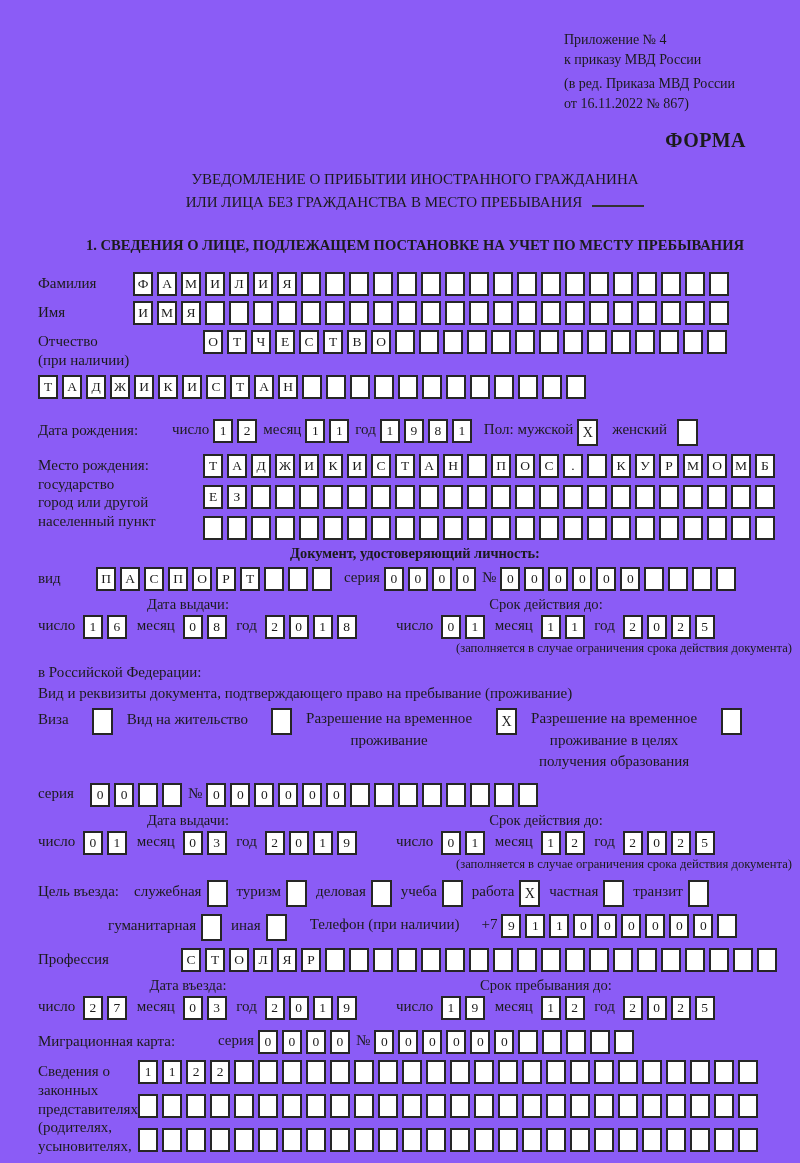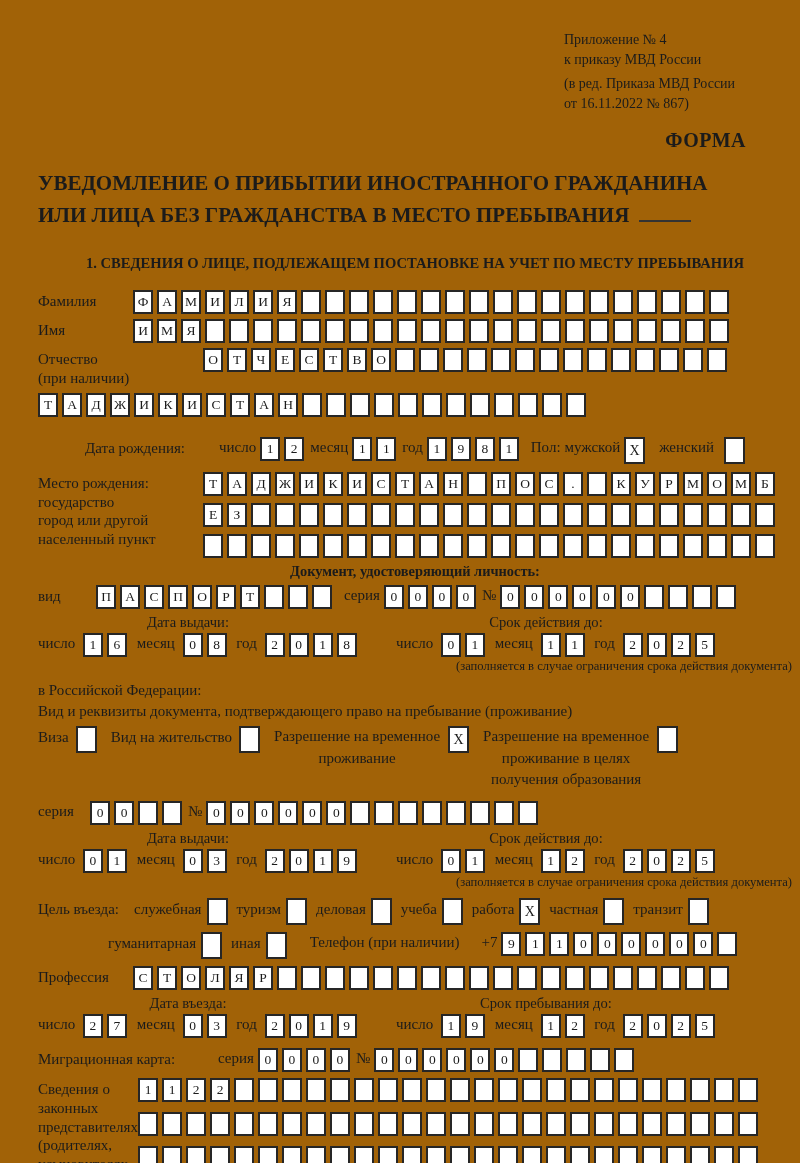--- a/index.html
+++ b/index.html
@@ -1,31 +1,31 @@
 <!DOCTYPE html>
 <html><head>
 <meta charset="utf-8">
 <style>
   html,body{margin:0;padding:0;background:#ffffff;}
   .page{
     position:relative;
     width:800px;height:1163px;
     margin:0 auto;
-    background:#a16207;
+    background:#8b5cf6;
     color:#1b1b1b;
     font-family:"Liberation Serif","DejaVu Serif",serif;
     font-size:15px;
     box-sizing:border-box;
     padding:30px 8px 10px 38px;
     overflow:hidden;
   }
   .hdr-right{margin-left:auto;width:228px;font-size:14px;line-height:1.32;}
   .hdr-right .gap{margin-top:5px;}
   .forma{font-weight:bold;text-align:right;padding-right:46px;margin-top:16px;font-size:20px;letter-spacing:.5px;}
-  .title{ text-align:left;font-weight:bold;font-size:21px;line-height:1.5;margin-top:16px;}
+  .title{ text-align:center;font-weight:normal;font-size:15px;line-height:1.5;margin-top:16px;}
   .uline{display:inline-block;width:52px;border-bottom:2px solid #333;margin-left:10px;vertical-align:baseline;}
   .sect{ text-align:center;font-weight:bold;font-size:14.6px;margin-top:24px;margin-bottom:18px;}
   .frow{display:flex;align-items:flex-start;margin-bottom:5px;}
   .flabel{flex:none;padding-top:2px;line-height:1.25;}
   .w95{width:95px;} .w144{width:144px;} .w165{width:165px;} .w100{width:100px;}
   .boxes{white-space:nowrap;}
   .cell{
     display:inline-block;width:16px;height:20px;
     border:2px solid #262626;margin-right:4px;
     text-align:center;font-size:13.5px;line-height:20px;
@@ -41,21 +41,21 @@
   .mb{margin-bottom:7px;}
   .dochead{text-align:center;font-weight:bold;font-size:14.4px;margin:3px 0 5px;}
   .twocol{display:flex;margin-top:4px;}
   .tc-left{width:358px;flex:none;}
   .tc-right{flex:1;}
   .tc-label{text-align:center;font-size:14.6px;margin-bottom:2px;width:300px;}
   .dline{white-space:nowrap;}
   .note-right{text-align:right;font-size:12.6px;margin:2px 0 8px;}
   .res-line{margin:4px 0;}
   .res-opts{display:flex;align-items:flex-start;margin:6px 0 10px;}
-  .opt{display:flex;align-items:flex-start;margin-right:14px;}
+  .opt{display:flex;align-items:flex-start;margin-right:14px;gap:16px;}
   .opt-text{text-align:center;line-height:1.45;margin-right:8px;}
   .opt-single{padding-top:3px;margin-right:7px;}
   .pair{display:inline-flex;align-items:flex-start;margin-right:9px;}
   .pair .plabel{padding-top:3px;margin-right:5px;}
   .indent70{padding-left:70px;}
   .lblline{line-height:1.4;}
 </style>
 </head>
 <body>
 
@@ -94,21 +94,21 @@
       <div>Отчество</div>
       <div>(при наличии)</div>
     </div>
     <div class="boxes"><span class="cell">О</span><span class="cell">Т</span><span class="cell">Ч</span><span class="cell">Е</span><span class="cell">С</span><span class="cell">Т</span><span class="cell">В</span><span class="cell">О</span><span class="cell"></span><span class="cell"></span><span class="cell"></span><span class="cell"></span><span class="cell"></span><span class="cell"></span><span class="cell"></span><span class="cell"></span><span class="cell"></span><span class="cell"></span><span class="cell"></span><span class="cell"></span><span class="cell"></span><span class="cell"></span></div>
   </div>
 
   <div class="frow">
     <div class="boxes"><span class="cell">Т</span><span class="cell">А</span><span class="cell">Д</span><span class="cell">Ж</span><span class="cell">И</span><span class="cell">К</span><span class="cell">И</span><span class="cell">С</span><span class="cell">Т</span><span class="cell">А</span><span class="cell">Н</span><span class="cell"></span><span class="cell"></span><span class="cell"></span><span class="cell"></span><span class="cell"></span><span class="cell"></span><span class="cell"></span><span class="cell"></span><span class="cell"></span><span class="cell"></span><span class="cell"></span><span class="cell"></span></div>
   </div>
 
-  <div class="frow" style="margin-top:20px;justify-content:center;">
+  <div class="frow" style="margin-top:20px;">
     <span class="flabel" style="width:132px;">Дата рождения:</span>
     <span class="dlabel">число</span>
     <span class="boxes"><span class="cell">1</span><span class="cell">2</span></span>
     <span class="dlabel">месяц</span>
     <span class="boxes"><span class="cell">1</span><span class="cell">1</span></span>
     <span class="dlabel">год</span>
     <span class="boxes"><span class="cell">1</span><span class="cell">9</span><span class="cell">8</span><span class="cell">1</span></span>
     <span class="dlabel" style="margin-left:6px;">Пол:</span>
     <span class="dlabel" style="padding-left:0;">мужской</span>
     <span class="cb">X</span>
@@ -268,21 +268,21 @@
       </span>
     <span class="pair">
         <span class="plabel">иная</span>
         <span class="cb"></span>
       </span>
     <span class="dlabel" style="margin-left:12px;">Телефон (при наличии)</span>
     <span class="dlabel" style="margin-left:16px;">+7</span>
     <span class="boxes"><span class="cell">9</span><span class="cell">1</span><span class="cell">1</span><span class="cell">0</span><span class="cell">0</span><span class="cell">0</span><span class="cell">0</span><span class="cell">0</span><span class="cell">0</span><span class="cell"></span></span>
   </div>
 
-  <div class="frow" style="margin-top:7px;">
+  <div class="frow" style="margin-top:7px;gap:48px;">
     <div class="flabel w95">Профессия</div>
     <div class="boxes"><span class="cell">С</span><span class="cell">Т</span><span class="cell">О</span><span class="cell">Л</span><span class="cell">Я</span><span class="cell">Р</span><span class="cell"></span><span class="cell"></span><span class="cell"></span><span class="cell"></span><span class="cell"></span><span class="cell"></span><span class="cell"></span><span class="cell"></span><span class="cell"></span><span class="cell"></span><span class="cell"></span><span class="cell"></span><span class="cell"></span><span class="cell"></span><span class="cell"></span><span class="cell"></span><span class="cell"></span><span class="cell"></span><span class="cell"></span></div>
   </div>
 
   <div class="twocol">
     <div class="tc-left">
       <div class="tc-label">Дата въезда:</div>
       <div class="dline">
         <span class="dlabel" style="padding-left:0;">число</span>
         <span class="boxes"><span class="cell">2</span><span class="cell">7</span></span>

